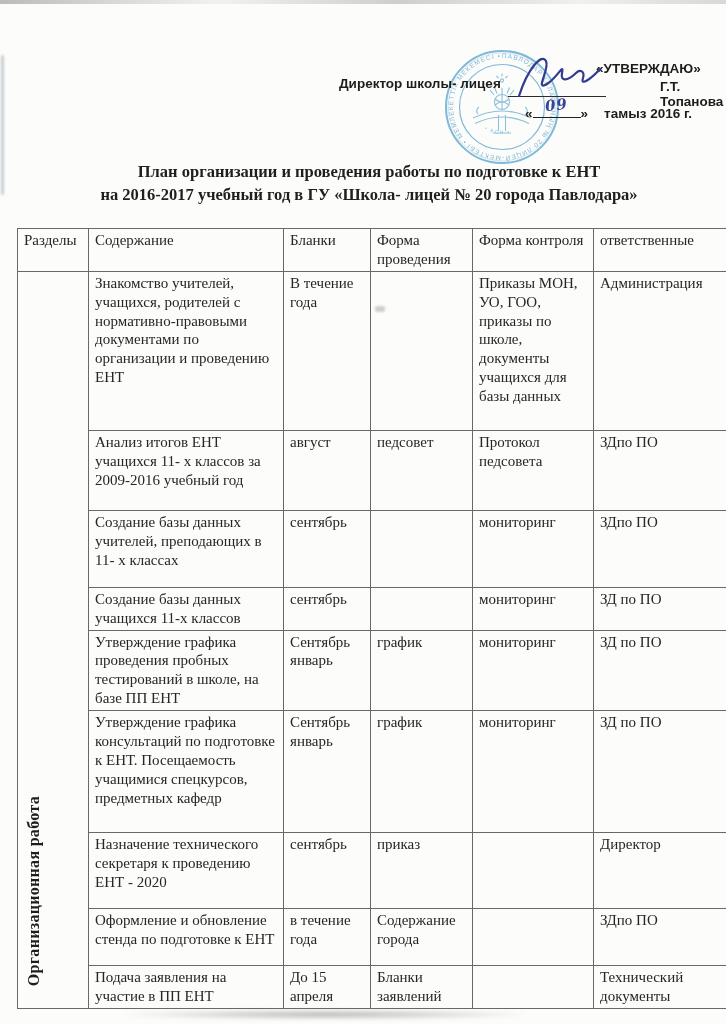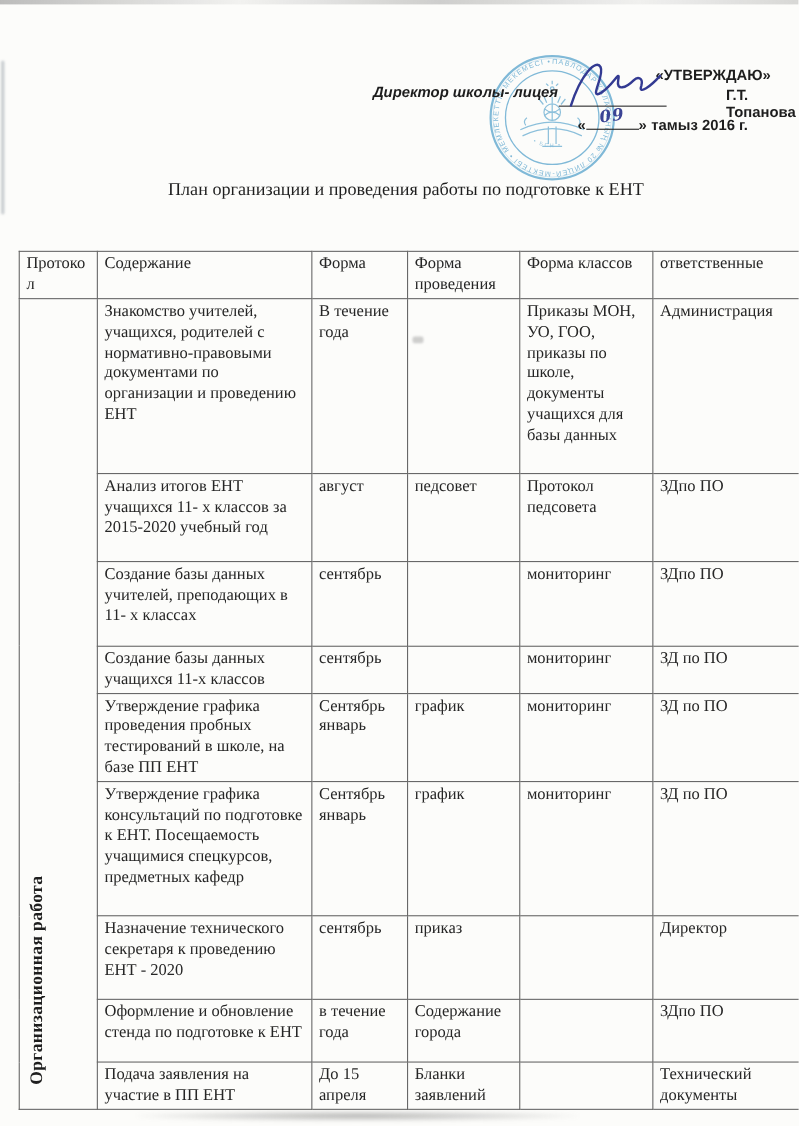--- a/index.html
+++ b/index.html
@@ -19,40 +19,40 @@
     background:rgba(140,150,160,.45);filter:blur(1px);border-radius:2px;}
   .scan-bottom-smudge{position:absolute;left:125px;top:1010px;width:400px;height:9px;
     background:radial-gradient(ellipse at center,rgba(110,110,110,.55),rgba(110,110,110,0) 75%);
     filter:blur(2px);}
   .scan-row-mark{position:absolute;left:375px;top:306px;width:10px;height:6px;
     background:#8a8a8a;opacity:.4;border-radius:2px;filter:blur(1px);}
 
   
   .approve-zone{position:absolute;left:0;top:0;width:726px;height:215px;
     font-family:"Liberation Sans", sans-serif;font-weight:bold;font-size:13.5px;color:#1d1d1d;}
-  .director-label{position:absolute;left:339px;top:76px;font-style:italic;}
+  .director-label{position:absolute;left:339px;top:76px;}
   .approve-label{position:absolute;left:596px;top:61px;}
   .director-name{position:absolute;left:620px;top:79px;padding-left:40px;}
   .sig-line{position:absolute;left:508px;top:82px;width:98px;height:14px;
     border-bottom:1.5px solid #2b2b2b;}
   .signature-svg{position:absolute;left:512px;top:50px;width:92px;height:54px;}
   .date-row{position:absolute;left:525px;top:103px;white-space:nowrap;}
   .date-blank{display:inline-block;width:48px;height:14px;border-bottom:1.5px solid #222;
     position:relative;vertical-align:baseline;}
   .date-hand{position:absolute;left:12px;top:-7px;
     font-family:"DejaVu Serif", serif;font-style:italic;font-weight:bold;
     color:#3a4394;font-size:15px;transform:rotate(-7deg);letter-spacing:1px;}
-  .date-suffix{margin-left:4px;}
+  .date-suffix{margin-left:16px;}
 
   
   .stamp{position:absolute;left:442px;top:47px;width:120px;height:120px;opacity:.88;z-index:0;}
 
   
   .doc-title{position:absolute;left:12px;top:160px;width:714px;text-align:center;
-    font-weight:normal;font-size:16.5px;line-height:23px;color:#1f1f1f;z-index:2;}
+    font-weight:bold;font-size:16.5px;line-height:23px;color:#1f1f1f;z-index:2;}
 
   
   table.plan{position:absolute;left:17px;top:228px;width:709px;
     border-collapse:collapse;table-layout:fixed;z-index:2;
     font-size:15px;line-height:1.26;color:#262626;}
   table.plan td,table.plan th{
     border:1px solid #686868;vertical-align:top;text-align:left;
     padding:2px 4px 2px 6px;font-weight:normal;word-wrap:break-word;}
   table.plan td:last-child,table.plan th:last-child{border-right:none;margin-top:20px;}
   .r0{height:36px}.r1{height:159px}.r2{height:80px}.r3{height:77px}.r4{height:42px}
@@ -113,52 +113,53 @@
     <svg class="signature-svg" viewBox="0 0 92 54">
       <path d="M7,46 C16,18 30,3 34,11 C38,19 22,42 35,34 C46,27 52,12 50,23 C48,33 57,30 64,23 C68,19 73,21 71,28 C68,37 80,28 88,19" stroke="#333a92" stroke-width="2.2" fill="none" stroke-linecap="round"></path>
     </svg>
     <div class="date-row">
       <span>«</span><span class="date-blank"><span class="date-hand">09</span></span><span>»</span><span class="date-suffix">тамыз  2016 г.</span>
     </div>
   </div>
 
   <div class="doc-title">
     <div>План организации и проведения работы по подготовке к ЕНТ</div>
+    <div>на 2016-2017 учебный год в ГУ «Школа- лицей  № 20  города Павлодара»</div>
   </div>
 
   <table class="plan">
     <colgroup>
       <col style="width:71px">
         <col style="width:195px">
         <col style="width:87px">
       <col style="width:102px">
         <col style="width:121px">
         <col style="width:133px">
     </colgroup>
     <tbody>
         <tr class="r0">
-      <th>Протокол</th>
+      <th>Разделы</th>
       <th>Содержание</th>
-      <th>Форма</th>
+      <th>Бланки</th>
       <th>Форма проведения</th>
-      <th>Форма классов</th>
+      <th>Форма контроля</th>
       <th>ответственные</th>
     </tr>
     <tr class="r1">
       <td class="section-cell" rowspan="9">
         <span class="vlabel">Организационная работа</span>
       </td>
       <td>Знакомство учителей, учащихся, родителей с нормативно-правовыми документами по организации и проведению ЕНТ</td>
       <td>В течение года</td>
       <td></td>
       <td>Приказы МОН, УО, ГОО, приказы по школе, документы учащихся для базы данных</td>
       <td>Администрация</td>
     </tr>
     <tr class="r2">
-      <td>Анализ итогов ЕНТ учащихся 11- х классов за 2015-2020 учебный год</td>
+      <td>Анализ итогов ЕНТ учащихся 11- х классов за 2009-2016 учебный год</td>
       <td>август</td>
       <td>педсовет</td>
       <td>Протокол педсовета</td>
       <td>ЗДпо ПО</td>
     </tr>
     <tr class="r3">
       <td>Создание базы данных учителей, преподающих в 11- х классах</td>
       <td>сентябрь</td>
       <td></td>
       <td>мониторинг</td>

